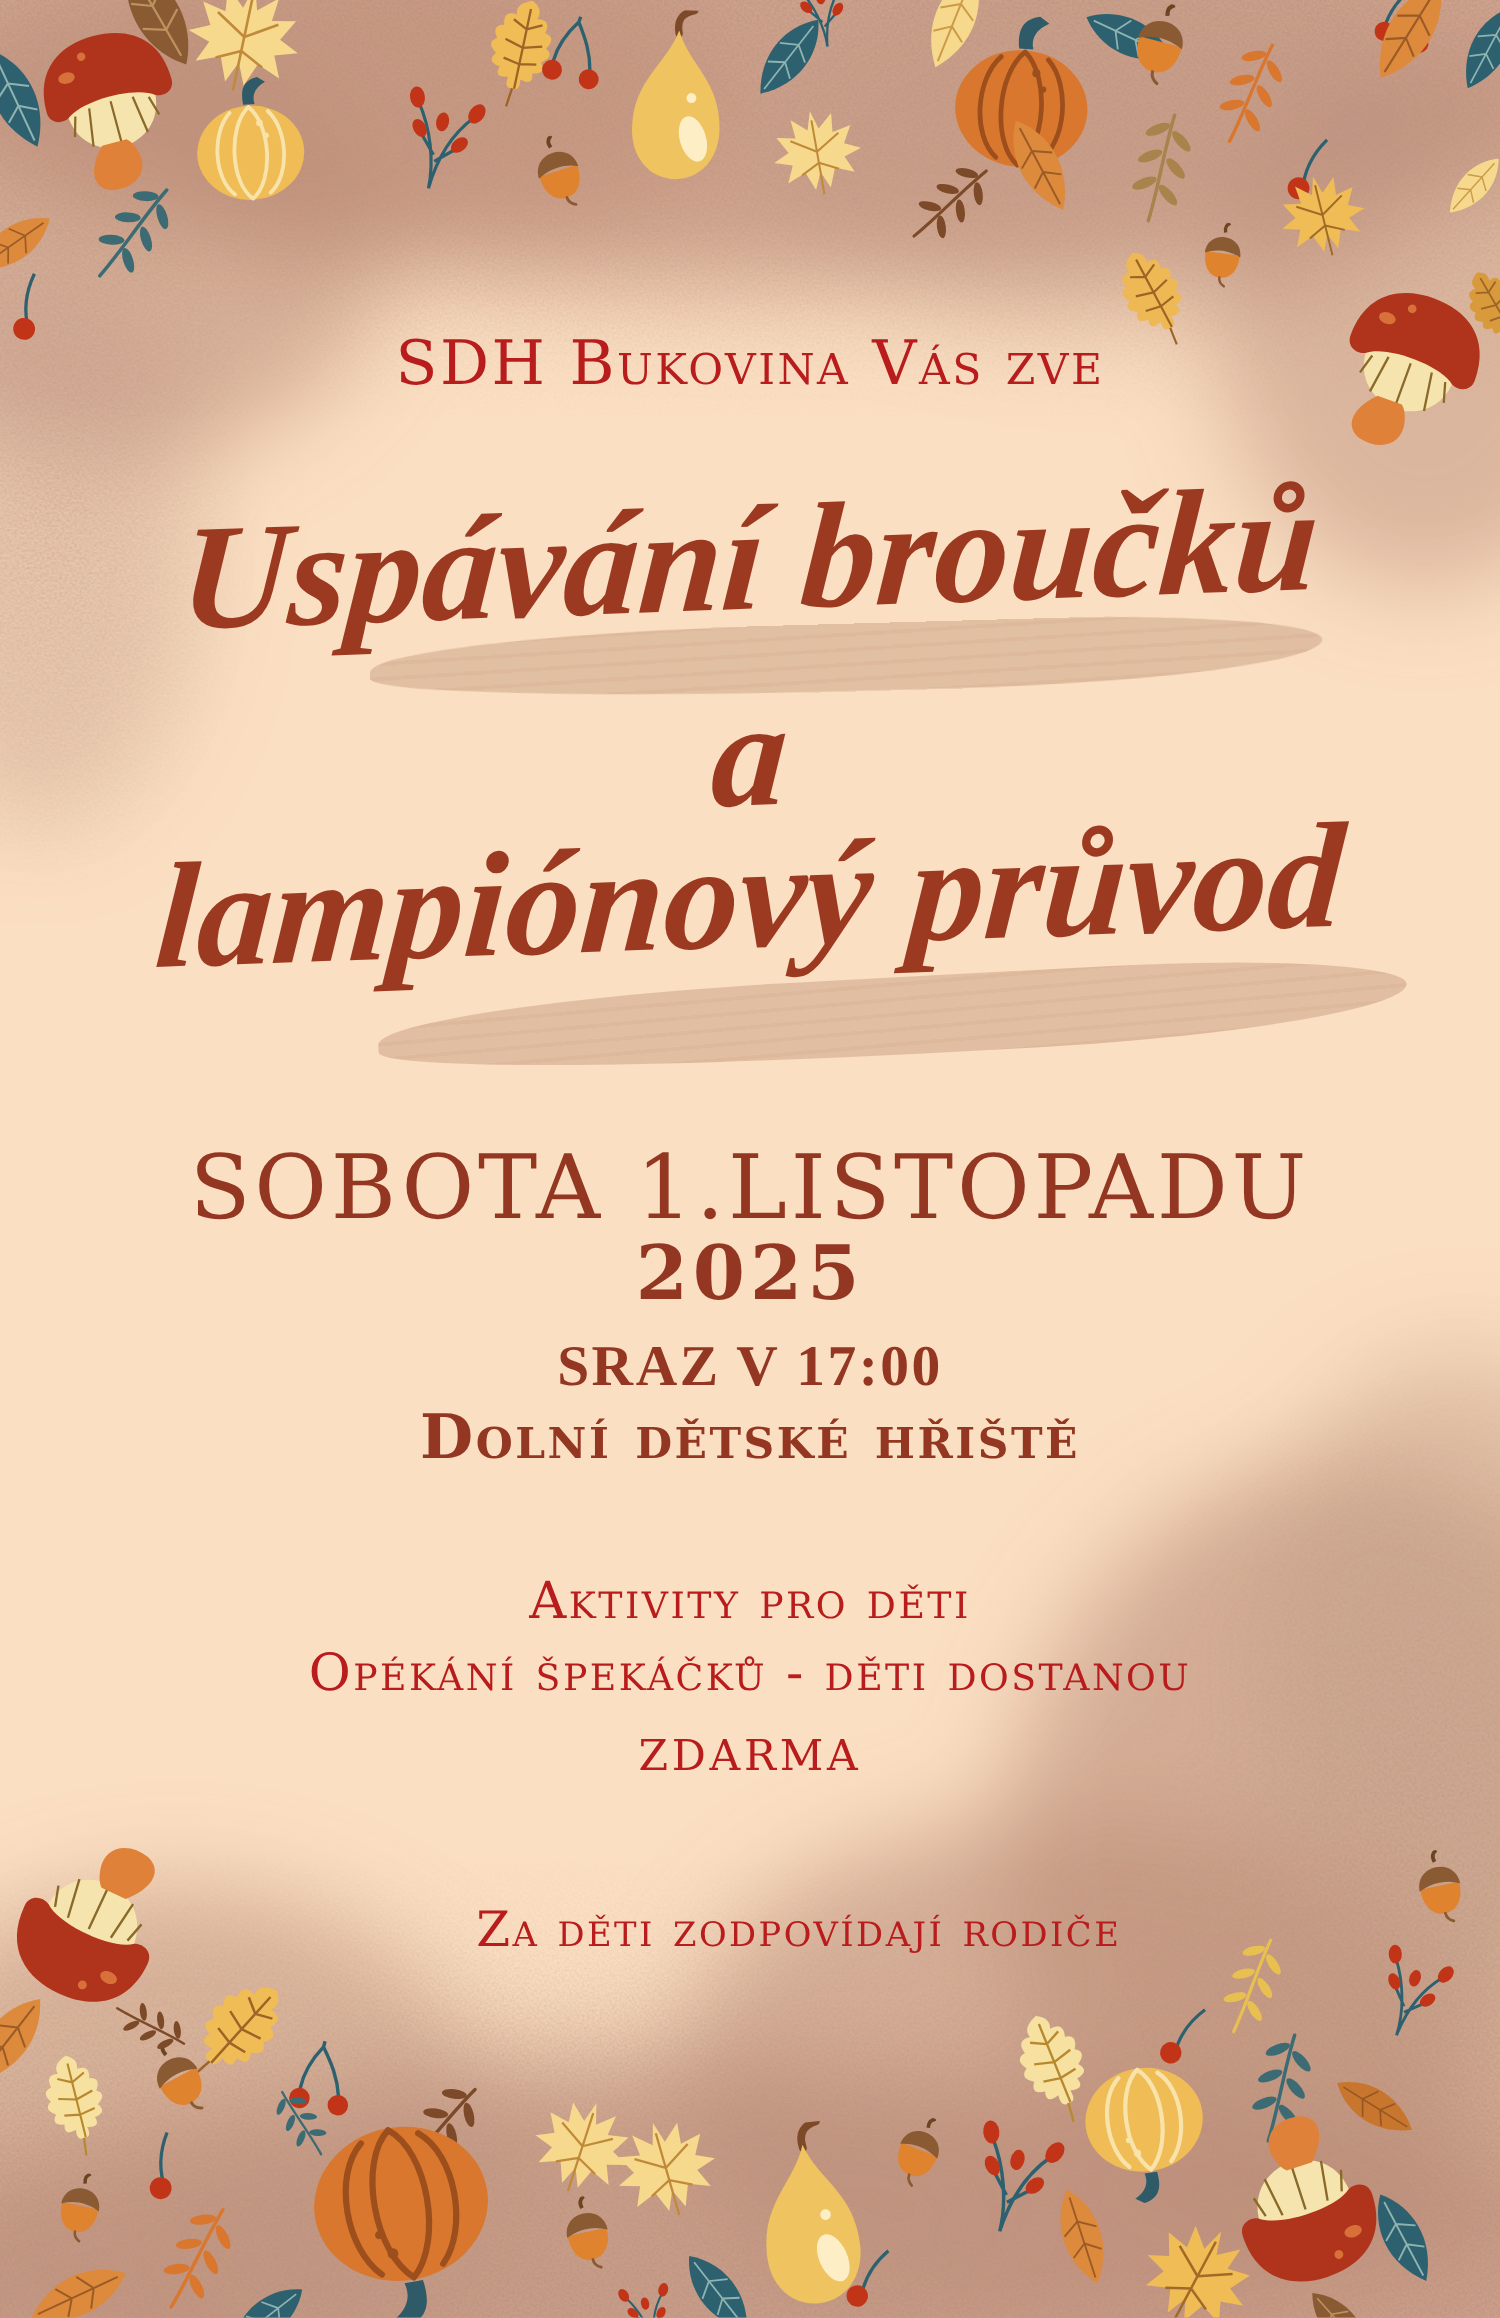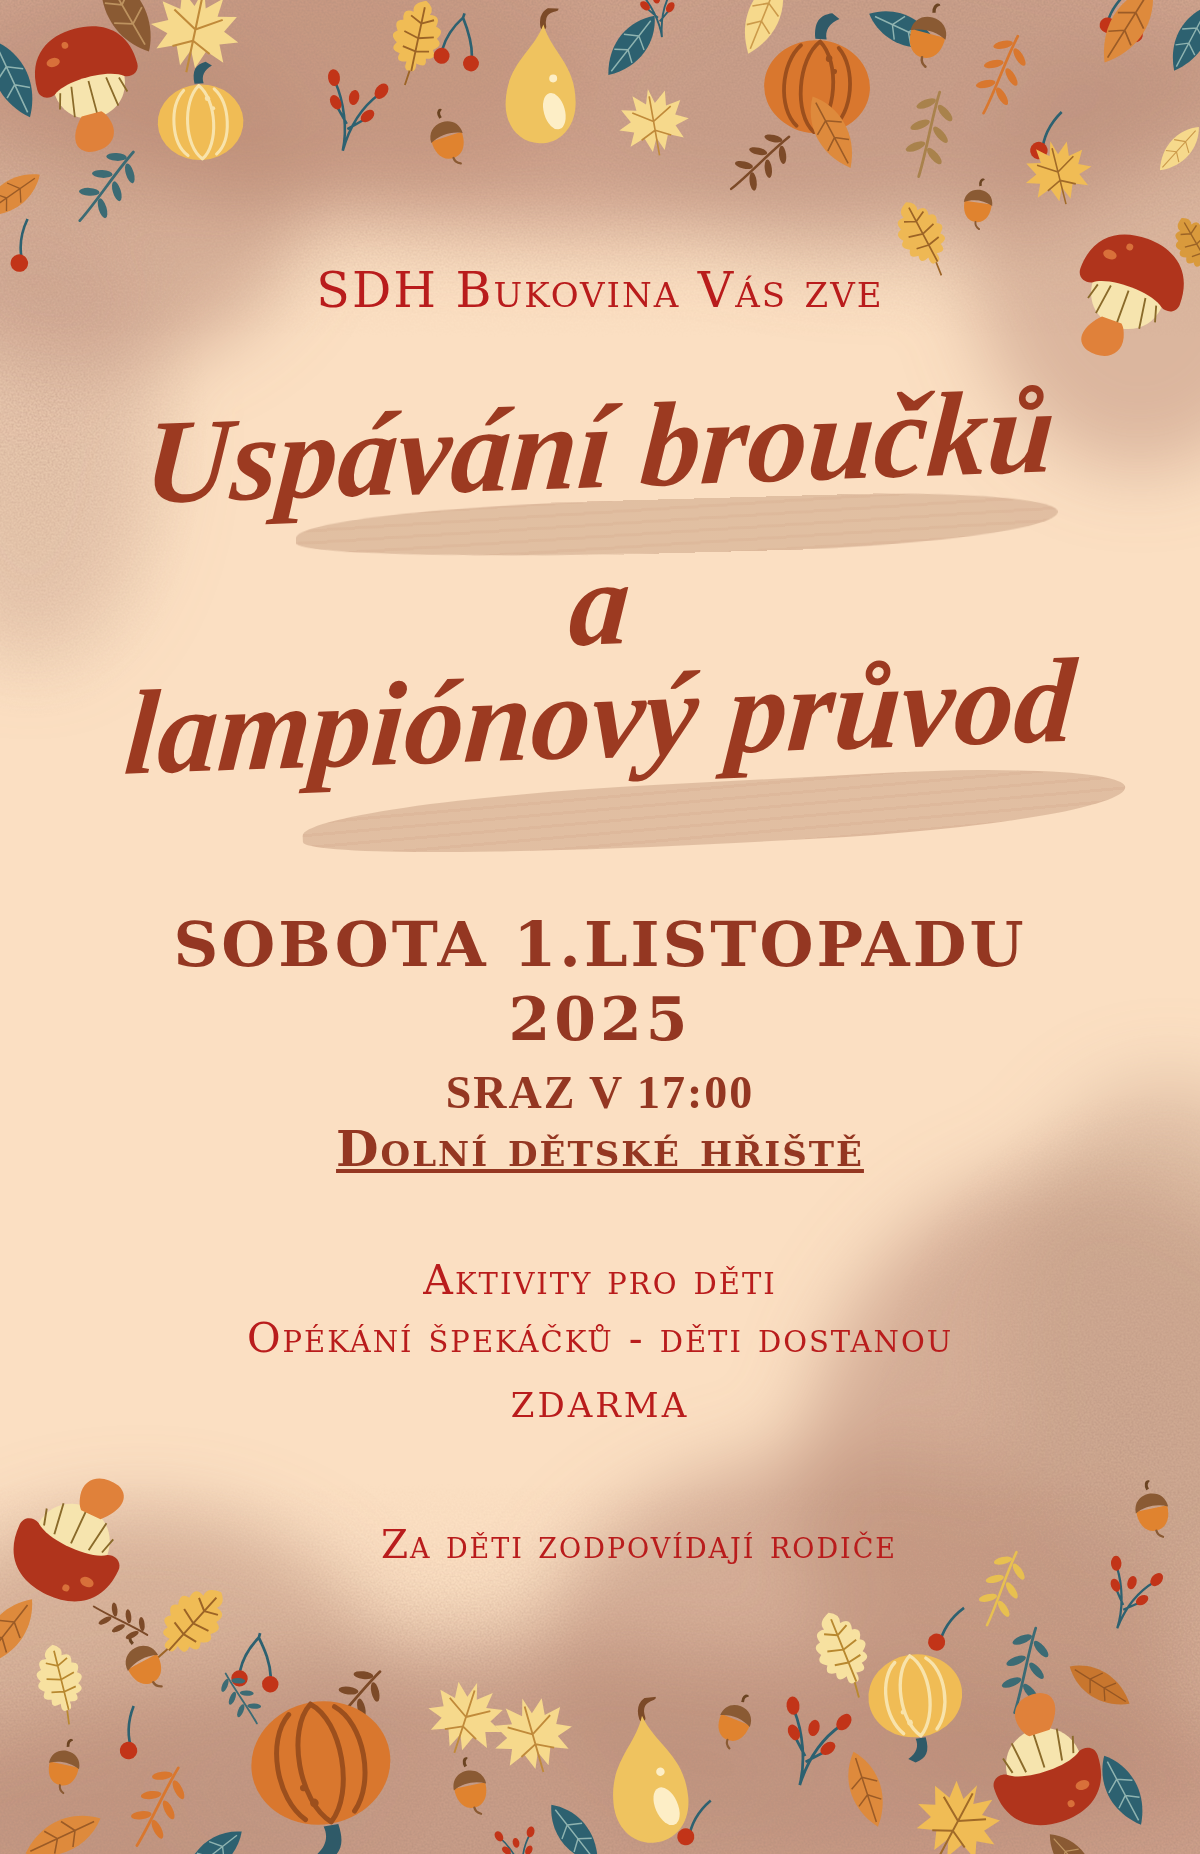--- a/index.html
+++ b/index.html
@@ -15,24 +15,24 @@
   .ink{color:#b91c1c;}
   .red{color:#943722;}
   .header-line{top:262px;font-size:49px;letter-spacing:2px;}
   .script{
     font-family:cursive;font-style:italic;font-weight:700;color:#9c3a21;
     font-size:120px;transform:rotate(-2deg) skewX(-6deg);
   }
   .t1{top:378px;}
   .t2{top:535px;}
   .t3{top:648px;}
-  .date1{top:908px;font-size:62px;font-weight:bold;letter-spacing:3px;}
+  .date1{top:908px;font-size:71px;font-weight:normal;letter-spacing:3px;}
   .date2{top:984px;font-size:60px;font-weight:bold;letter-spacing:4px;}
   .meet{top:1066px;font-size:46px;font-weight:bold;letter-spacing:2px;font-family:Liberation Serif, serif;}
-  .loc{top:1120px;font-size:49px;font-weight:bold;letter-spacing:2px;text-decoration:underline;}
+  .loc{top:1120px;font-size:49px;font-weight:bold;letter-spacing:2px;}
   .act1{top:1256px;font-size:41px;letter-spacing:2px;}
   .act2{top:1314px;font-size:41px;letter-spacing:2px;}
   .act3{top:1372px;font-size:48px;letter-spacing:3px;}
   .footer-line{top:1522px;font-size:39px;letter-spacing:2px;padding-left:39px;}
   .stroke{
     position:absolute;opacity:.85;
     background:repeating-linear-gradient(-2deg,#dcb99c 0 9px,#d8b295 9px 12px);
     border-radius:45% 30% 40% 55% / 55% 45% 60% 40%;
   }
   .stroke1{left:296px;top:499px;width:762px;height:54px;transform:rotate(-1.6deg);}

